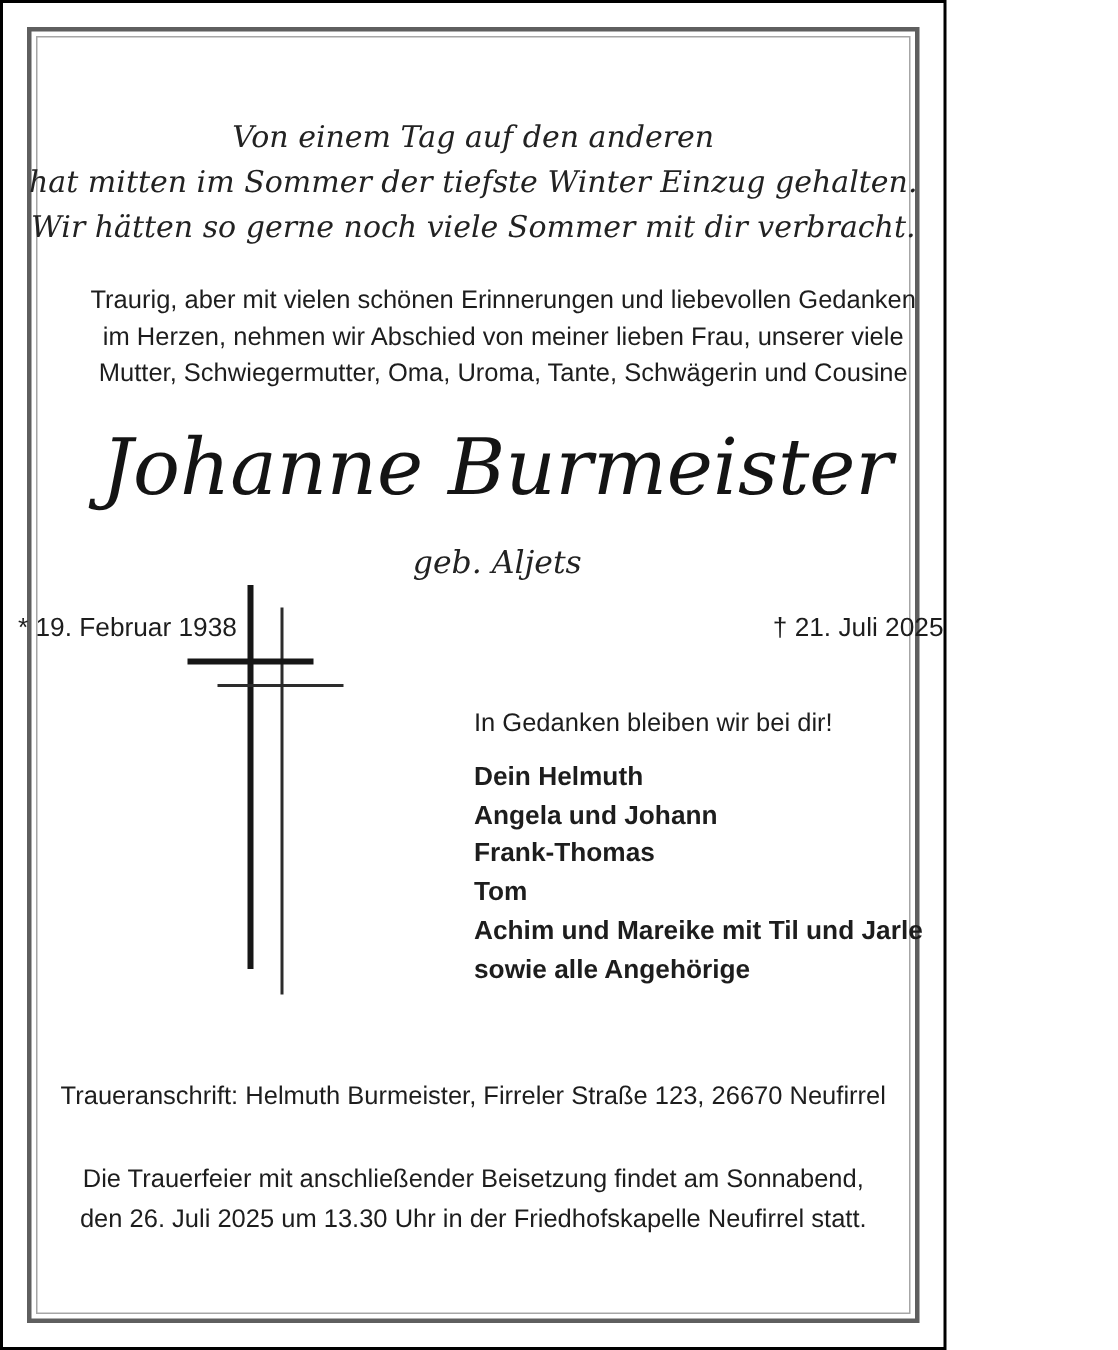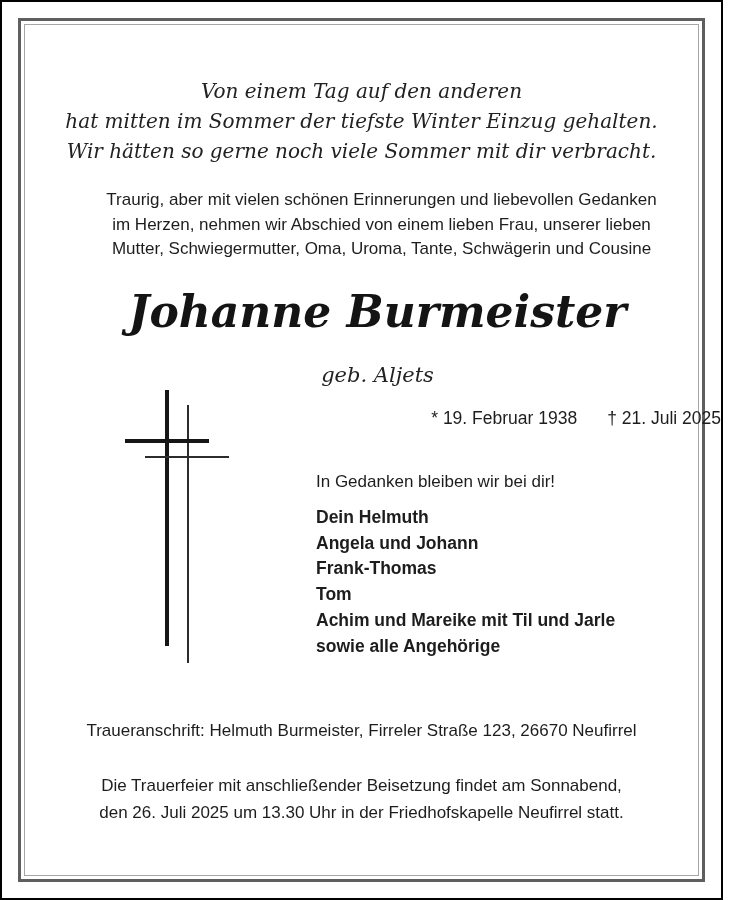--- a/index.html
+++ b/index.html
@@ -1,19 +1,19 @@
 <!DOCTYPE html>
 <html lang="de"><head>
 <meta charset="utf-8">
 <style>
   html, body { margin: 0; padding: 0; background: #ffffff; }
 
   .page {
     position: relative;
-    width: 723px;
+    width: 631px;
     height: 900px;
     box-sizing: border-box;
     background: #ffffff;
     border: 2px solid #000000;
     font-family: "Liberation Sans", sans-serif;
     color: #1d1d1d;
     overflow: hidden;
   }
 
   
@@ -46,42 +46,43 @@
 
   .intro {
     top: 186px;
     font-size: 17px;
     line-height: 24.5px;
     padding-left: 40px;
   }
 
   .name {
     top: 276px;
-    font-size: 44px;
+    font-size: 52px;
     line-height: 68px;
-    font-weight: bold;
+    font-weight: normal;
     margin: 0;
     color: #141414;
     padding-left: 32px;
   }
 
   .maiden {
     top: 358px;
     font-size: 21px;
     line-height: 30px;
     color: #222222;
     padding-left: 32px;
   }
 
   .dates {
     top: 406px;
     display: flex;
-    justify-content: flex-end;
+    justify-content: space-between;
     gap: 30px;
     font-size: 17.5px;
+    padding-left: 10px;
   }
 
   .farewell-heading {
     position: absolute;
     left: 314px;
     top: 470px;
     font-size: 17px;
   }
 
   .mourners {
@@ -120,21 +121,21 @@
   <div class="frame-inner"></div>
 
   <div class="block quote script">
     <div>Von einem Tag auf den anderen</div>
     <div>hat mitten im Sommer der tiefste Winter Einzug gehalten.</div>
     <div>Wir hätten so gerne noch viele Sommer mit dir verbracht.</div>
   </div>
 
   <div class="block intro">
     <div>Traurig, aber mit vielen schönen Erinnerungen und liebevollen Gedanken</div>
-    <div>im Herzen, nehmen wir Abschied von einem lieben Frau, unserer lieben</div>
+    <div>im Herzen, nehmen wir Abschied von meiner lieben Frau, unserer viele</div>
     <div>Mutter, Schwiegermutter, Oma, Uroma, Tante, Schwägerin und Cousine</div>
   </div>
 
   <div class="block name script">Johanne Burmeister</div>
   <div class="block maiden script">geb. Aljets</div>
 
   <div class="block dates">
     <span>* 19. Februar 1938</span>
     <span>† 21. Juli 2025</span>
   </div>

